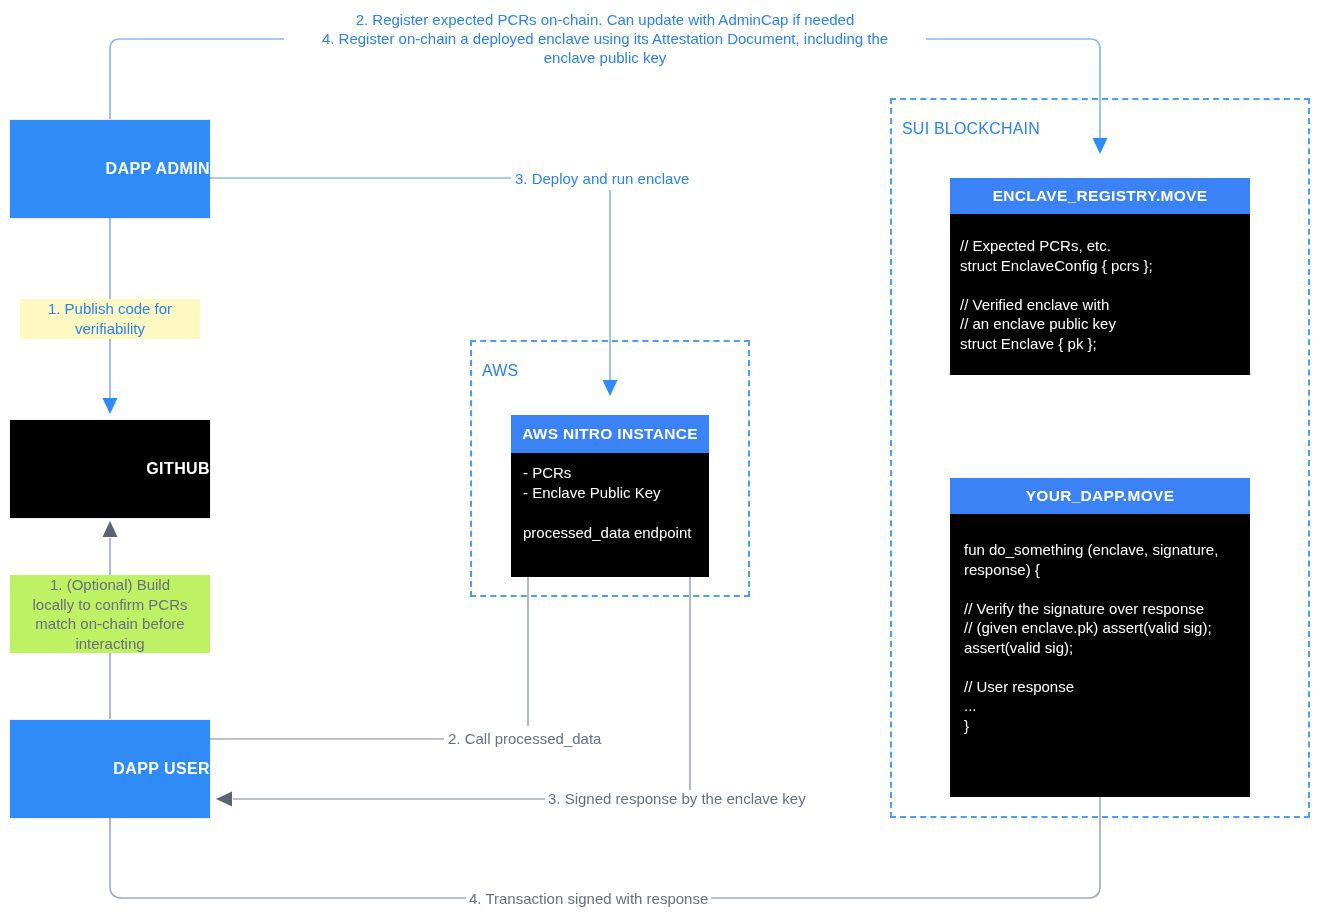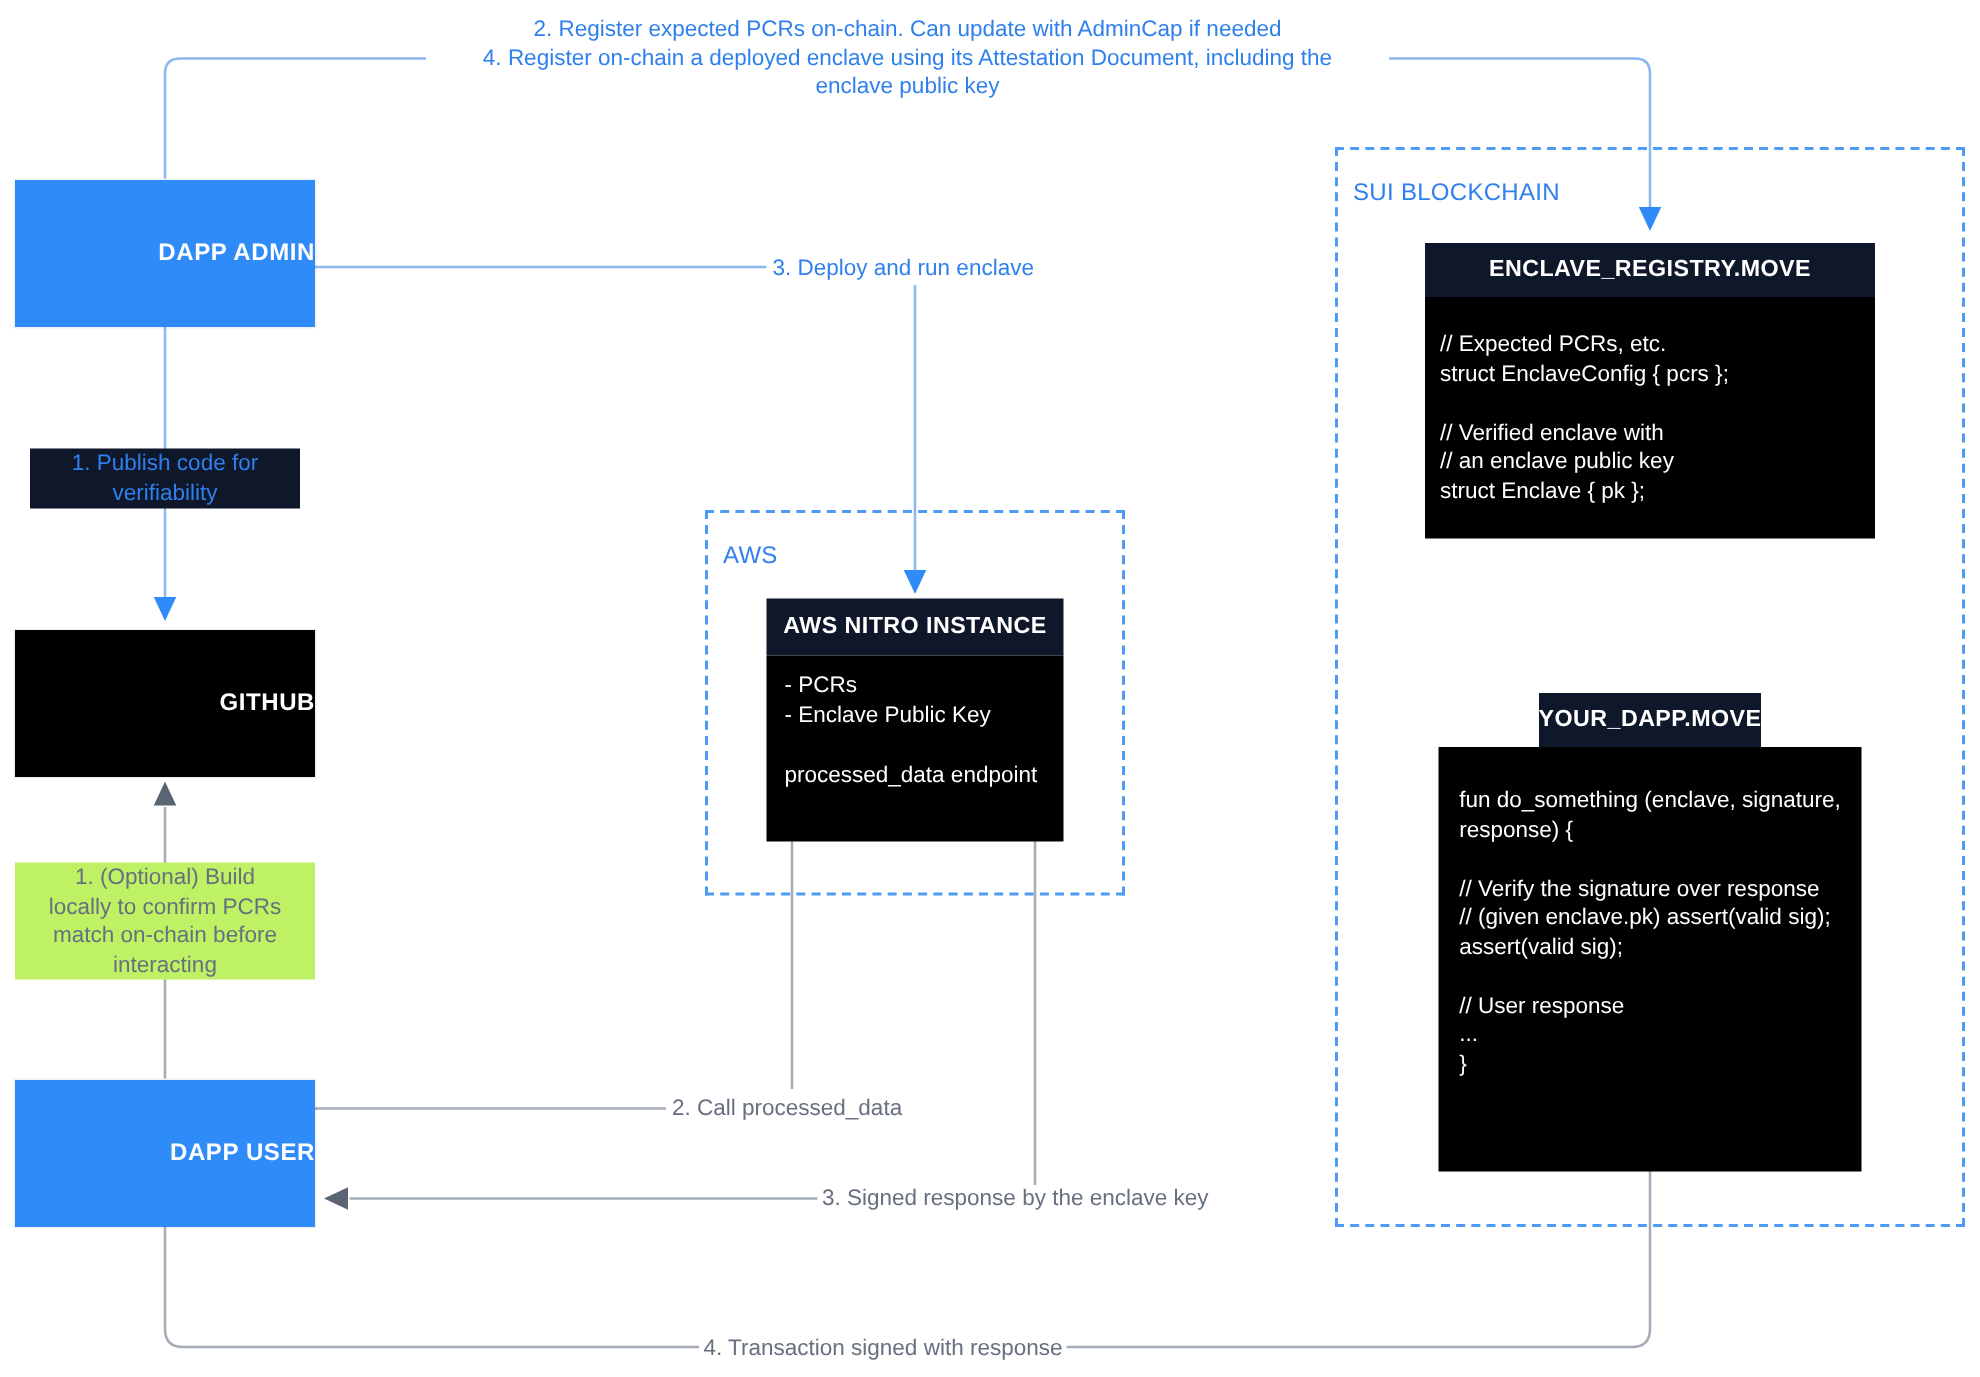--- a/index.html
+++ b/index.html
@@ -38,56 +38,57 @@
     color: #ffffff;
     font-size: 16px;
     font-weight: 600;
     letter-spacing: 0.4px;
     box-shadow: 0 0 0 1px rgba(0,0,0,0.06);
   }
   .blue-fill { background: #2e8bf7; }
   .black-fill { background: #000000; }
   .code-box { display: flex; flex-direction: column; }
   .code-box .box-header {
-    background: #0f172a;
+    background: #3b82f6;
     color: #ffffff;
     display: flex; align-items: center; justify-content: center;
     font-weight: 600;
     letter-spacing: 0.3px;
     flex: none;
+    margin-top: 16px;
   }
   .code-box .box-body {
     background: #000000;
     color: #ffffff;
     white-space: pre-line;
     flex: 1 1 auto;
   }
   .nitro { left: 511px; top: 399px; width: 198px; }
   .nitro .box-header { height: 38px; font-size: 15.5px; }
   .nitro .box-body { height: 124px; padding: 10px 12px 0; font-size: 15px; line-height: 20px; }
   .registry { left: 950px; top: 162px; width: 300px; }
   .registry .box-header { height: 36px; font-size: 15.5px; }
   .registry .box-body { height: 161px; padding: 22px 10px 0; font-size: 15px; line-height: 19.5px; }
-  .yourdapp { left: 950px; top: 462px; width: 300px; align-items: center; }
+  .yourdapp { left: 950px; top: 462px; width: 300px; }
   .yourdapp .box-header { height: 36px; font-size: 15.5px; }
   .yourdapp .box-body { height: 283px; padding: 26px 14px 0; font-size: 15px; line-height: 19.5px; }
   .label { font-size: 15px; white-space: nowrap; }
   .label.blue { color: #2f80ed; }
   .label.gray { color: #66707e; }
   .label.on-line { background: #ffffff; padding: 0 3px; }
   .top-label {
     left: 250px; top: 10px; width: 710px;
     text-align: center;
     line-height: 19px;
     white-space: normal;
   }
   .publish-label {
     left: 20px; top: 299px; width: 180px;
     text-align: center; line-height: 20px;
-    background: #0f172a;
+    background: #fef9c3;
   }
   .optional-label {
     left: 10px; top: 575px; width: 200px;
     text-align: center; line-height: 19.5px;
     background: #bef264;
     white-space: pre-line;
   }
   .deploy-label { left: 512px; top: 170px; }
   .call-label { left: 445px; top: 730px; }
   .signed-label { left: 545px; top: 790px; }

